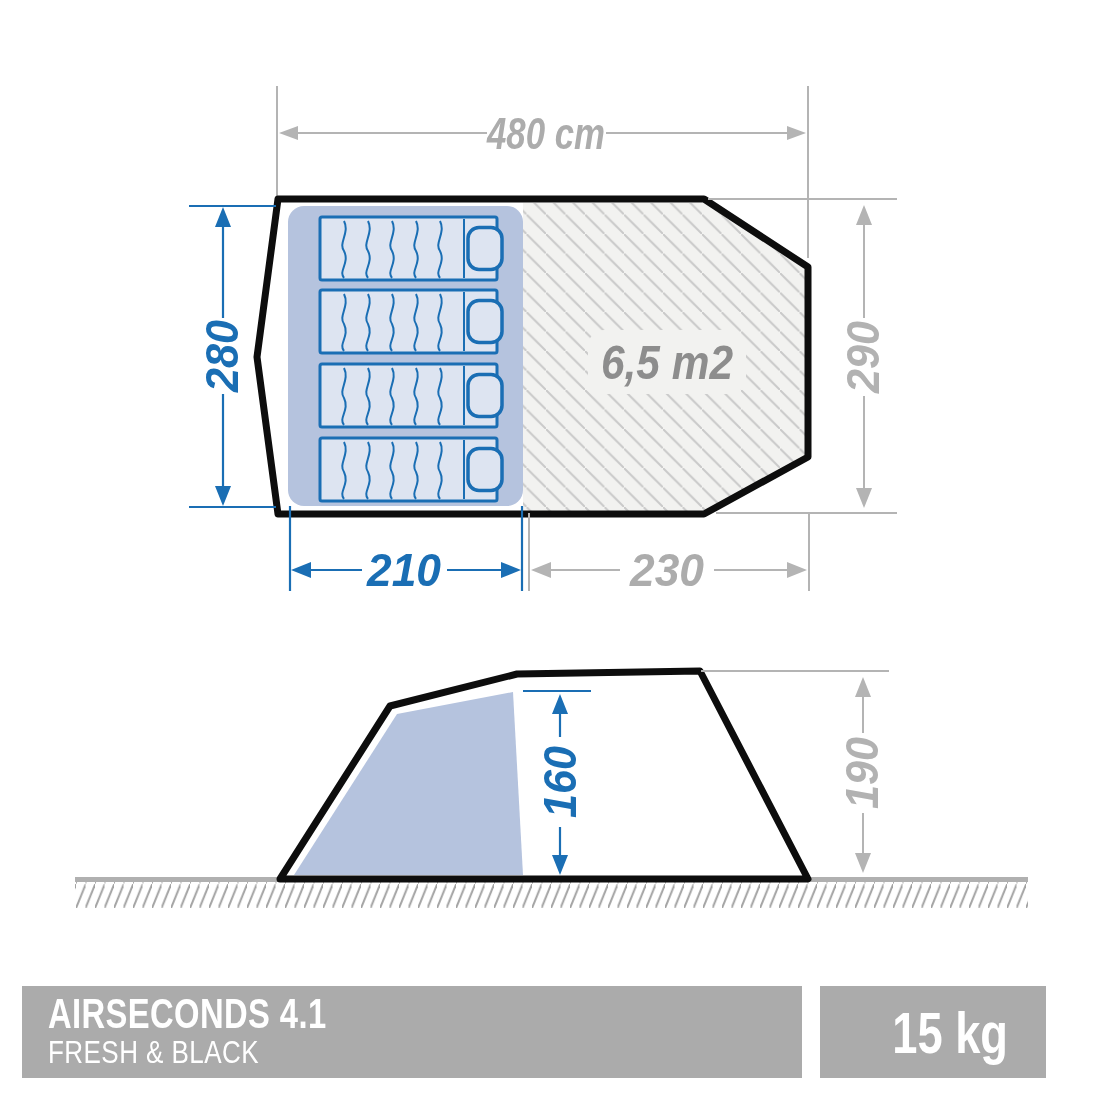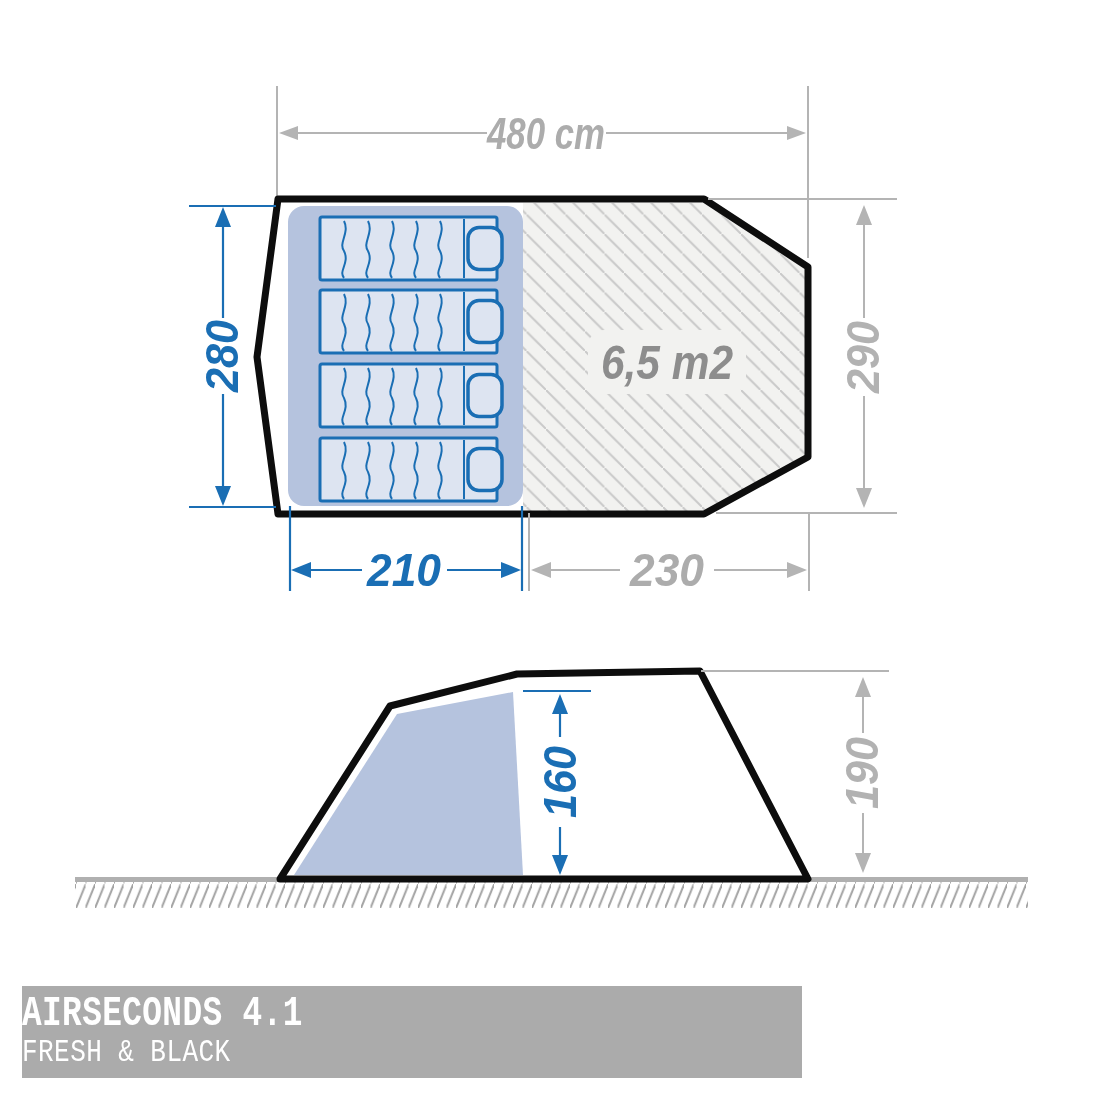--- a/index.html
+++ b/index.html
@@ -8,21 +8,21 @@
     font-family:"Liberation Sans","DejaVu Sans",sans-serif;
   }
   .stage svg{position:absolute;left:0;top:0;}
   svg text{
     font-family:"Liberation Sans","DejaVu Sans",sans-serif;
     font-weight:bold;font-style:italic;
   }
   .banner{
     position:absolute;background:#ababab;color:#fff;
   }
-  .banner-left{left:22px;top:986px;width:780px;height:92px;box-sizing:border-box;font-family:Liberation Mono, monospace;}
+  .banner-left{left:22px;top:986px;width:780px;height:92px;padding-left:26px;box-sizing:border-box;}
   .banner-right{left:820px;top:986px;width:260px;height:92px;display:flex;align-items:center;justify-content:center;}
   .product-name{
     margin-top:7px;font-size:42px;font-weight:bold;line-height:1.0;white-space:nowrap;
     transform:scaleX(0.78);transform-origin:left center;letter-spacing:0.5px;
   }
   .product-line{
     font-size:31px;font-weight:normal;line-height:1.0;margin-top:2px;white-space:nowrap;
     transform:scaleX(0.84);transform-origin:left center;letter-spacing:0.5px;
   }
   .weight{
@@ -152,14 +152,17 @@
     <polygon points="863,677 855,697 871,697" fill="#b4b4b4"></polygon>
     <polygon points="863,873 855,853 871,853" fill="#b4b4b4"></polygon>
     <text font-size="46" fill="#b2b2b2" text-anchor="middle" dominant-baseline="central" textLength="72" lengthAdjust="spacingAndGlyphs" transform="translate(862,773) rotate(-90)">190</text>
   </g>
 </svg>
 
 <div class="banner banner-left">
   <div class="product-name">AIRSECONDS 4.1</div>
   <div class="product-line">FRESH &amp; BLACK</div>
 </div>
+<div class="banner banner-right">
+  <div class="weight">15 kg</div>
+</div>
 
 </div>
 
 </body></html>

